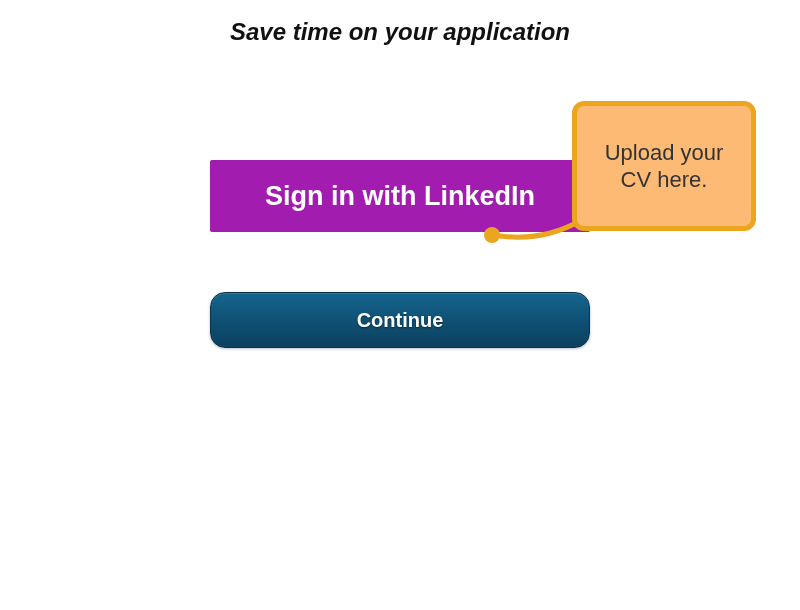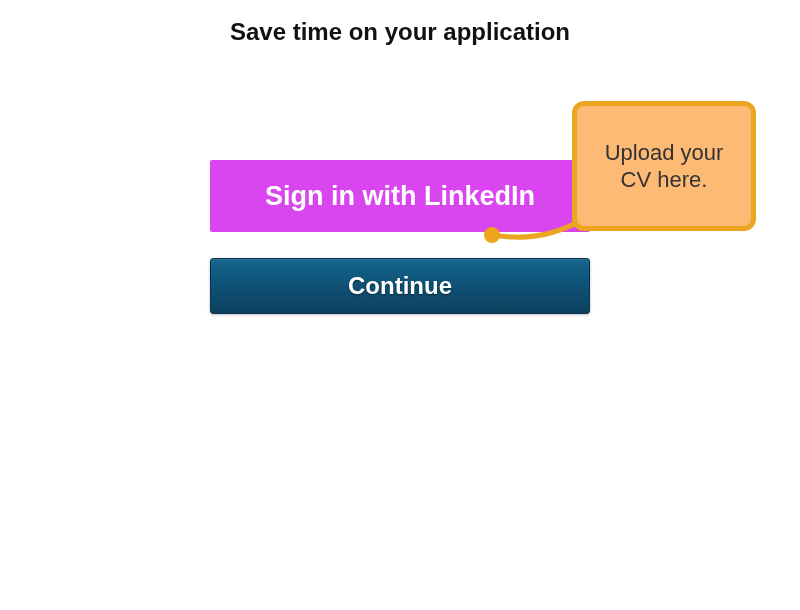--- a/index.html
+++ b/index.html
@@ -16,20 +16,21 @@
   .content {
     width: 800px;
     position: relative;
   }
   .heading {
     text-align: center;
     font-size: 24px;
     font-weight: 700;
     margin-top: 18px;
     color: #111;
+    font-style: italic;
   }
   .subheading {
     text-align: center;
     font-size: 16px;
     margin-top: 14px;
     color: #222;
   }
   .btn {
     display: flex;
     align-items: center;
@@ -53,34 +54,34 @@
     font-weight: 600;
     line-height: 1.35;
     text-shadow: 0 1px 2px rgba(0,0,0,0.6);
     box-shadow: inset 0 1px 0 rgba(255,255,255,0.15), 0 1px 3px rgba(0,0,0,0.25);
     padding: 0 24px;
     white-space: pre-line;
   }
   .btn-linkedin {
     margin-top: 114px;
     height: 72px;
-    background: #d946ef;
+    background: #a21caf;
     color: #ffffff;
     font-size: 27px;
     font-weight: 700;
     border-radius: 2px;
   }
   .btn-continue {
-    margin-top: 26px;
+    margin-top: 60px;
     height: 56px;
     background: linear-gradient(to bottom, #15658e 0%, #0f5175 50%, #0c415f 100%);
     border: 1px solid #0a314a;
-    border-radius: 3px;
+    border-radius: 15px;
     color: #ffffff;
-    font-size: 24px;
+    font-size: 20px;
     font-weight: 600;
     text-shadow: 0 1px 2px rgba(0,0,0,0.5);
     box-shadow: inset 0 1px 0 rgba(255,255,255,0.12), 0 1px 3px rgba(0,0,0,0.25);
   }
   
   .callout {
     position: absolute;
     top: 83px;
     left: 572px;
     width: 184px;

